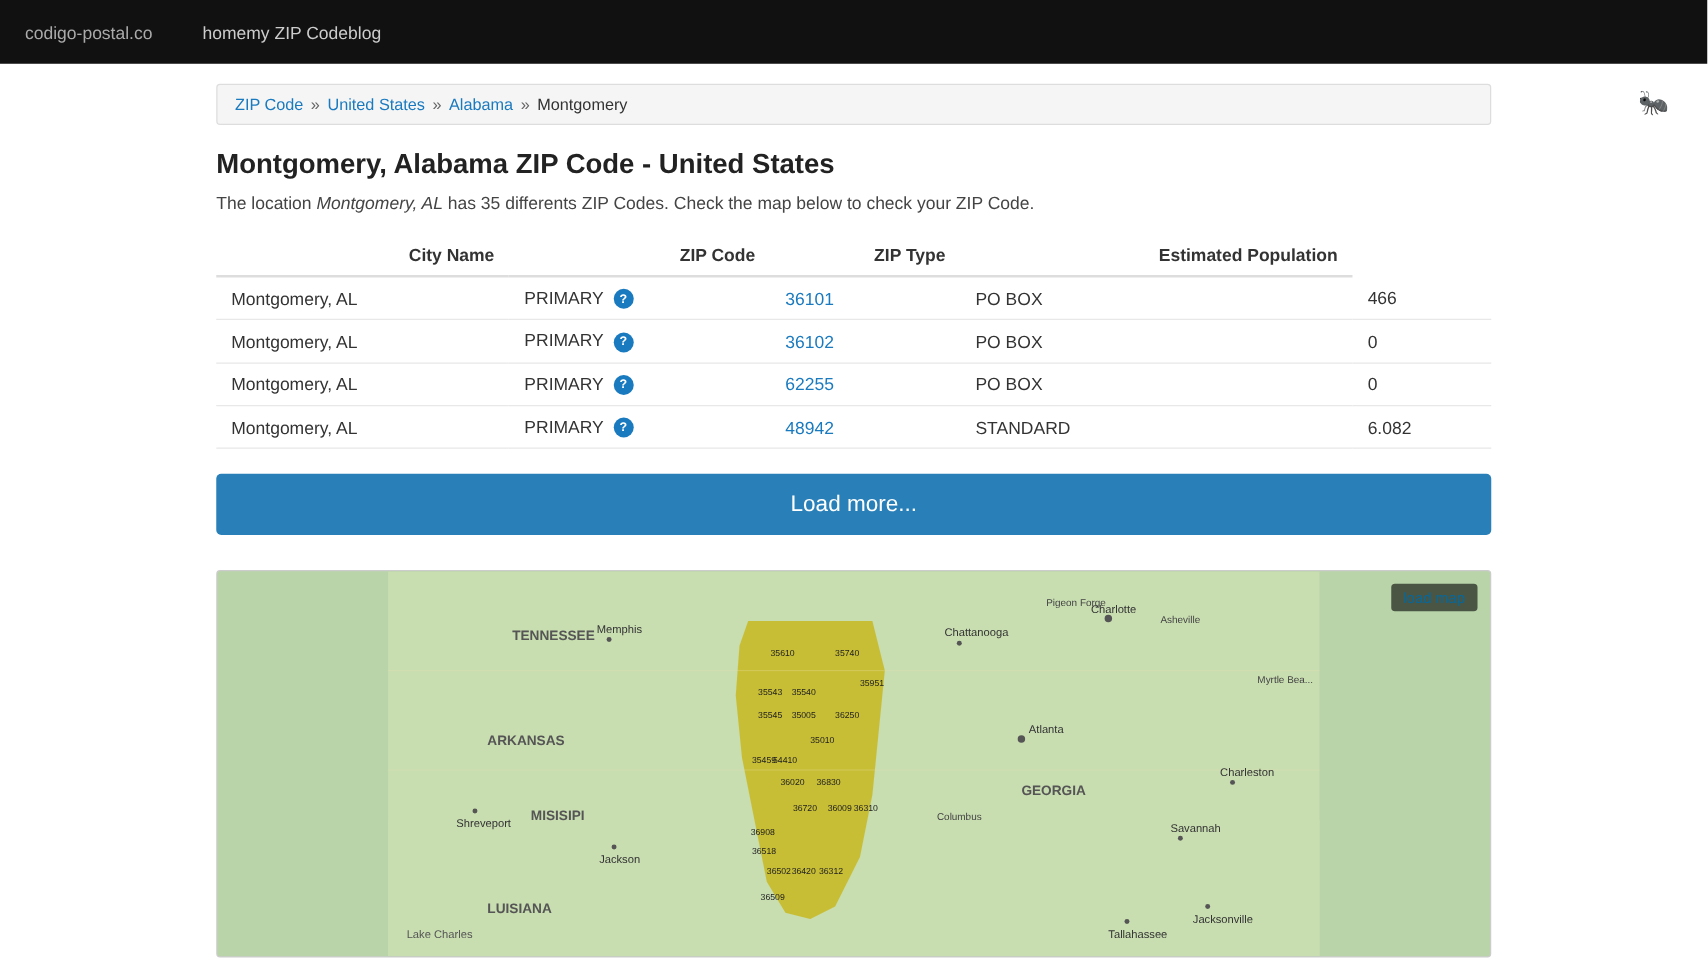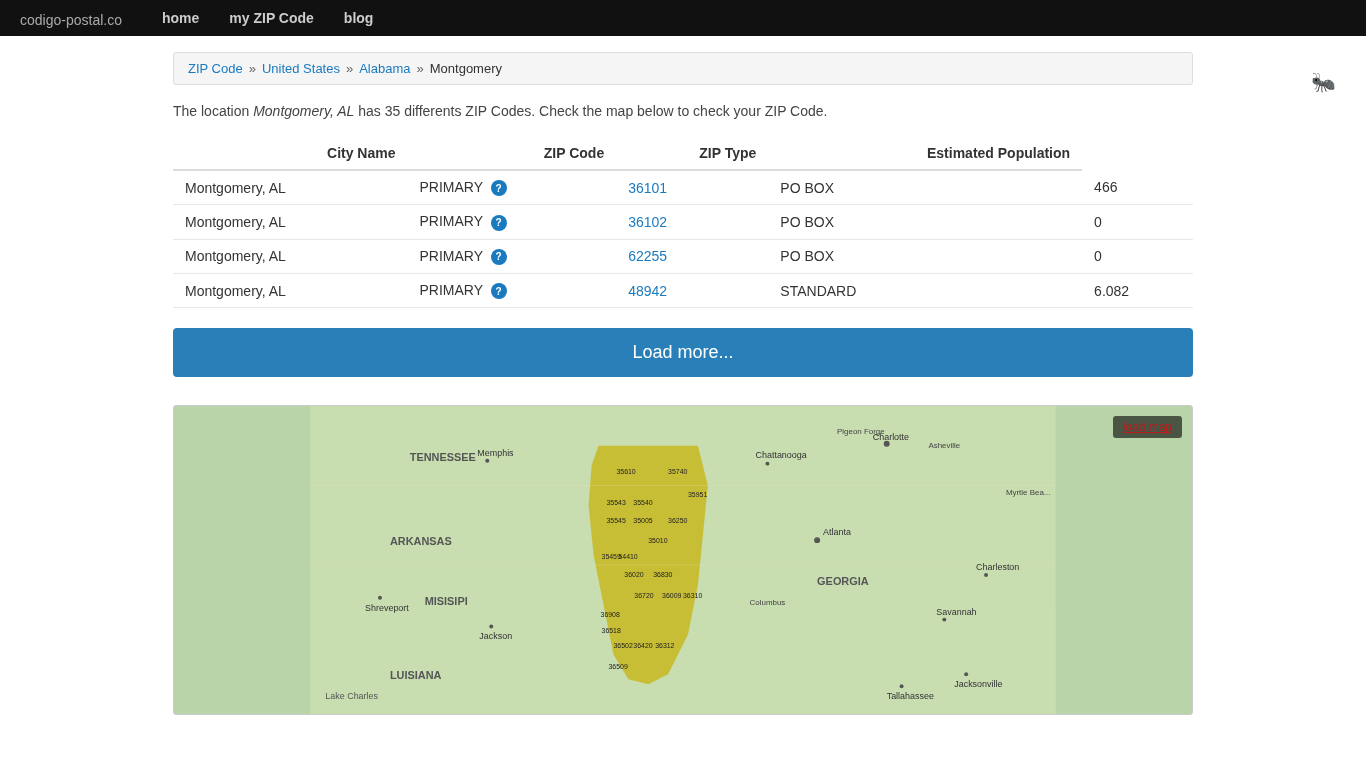--- a/index.html
+++ b/index.html
@@ -2,41 +2,39 @@
 <html><head>
   <meta charset="utf-8">
   <style>
     * { margin: 0; padding: 0; box-sizing: border-box; }
     body { font-family: Arial, sans-serif; font-size: 14px; color: #333; background: #fff; }
 
     
     .navbar {
       background: #111;
       padding: 0 20px;
-      height: 36px;
+      height: 51px;
       display: flex;
       align-items: center;
       gap: 40px;
     }
     .navbar-brand {
       color: #fff;
       font-size: 20px;
       font-weight: bold;
       text-decoration: none;
     }
     .navbar-brand span {
       color: #aaa;
       font-size: 14px;
       font-weight: normal;
     }
     .navbar-links {
       display: flex;
-      gap: 30px;
       list-style: none;
-      font-weight: bold;
     }
     .navbar-links a {
       color: #ccc;
       text-decoration: none;
       font-size: 14px;
     }
 
     
     .content {
       max-width: 1060px;
@@ -164,28 +162,27 @@
       position: relative;
       overflow: hidden;
     }
 
     
     .load-map-btn {
       position: absolute;
       top: 10px;
       right: 10px;
       background: rgba(0,0,0,0.6);
-      color: #b91c1c;
+      color: #0369a1;
       padding: 4px 10px;
       font-size: 12px;
       border: none;
       border-radius: 3px;
       cursor: pointer;
       z-index: 10;
-      text-decoration: underline;
     }
 
     
     .map-svg {
       width: 100%;
       height: 100%;
     }
 
     
     .bug-icon {
@@ -218,20 +215,21 @@
   <div class="breadcrumb">
     <a href="#">ZIP Code</a>
     <span class="sep">»</span>
     <a href="#">United States</a>
     <span class="sep">»</span>
     <a href="#">Alabama</a>
     <span class="sep">»</span>
     <span>Montgomery</span>
   </div>
 
+  <h1 class="page-title">Montgomery, Alabama ZIP Code - United States</h1>
 
   <p class="description">
     <span>The location </span><em>Montgomery, AL</em><span> has 35 differents ZIP Codes. Check the map below to check your ZIP Code.</span>
   </p>
 
   <table class="zip-table">
     <thead>
       <tr>
         <th>City Name</th>
         <th>ZIP Code</th>

